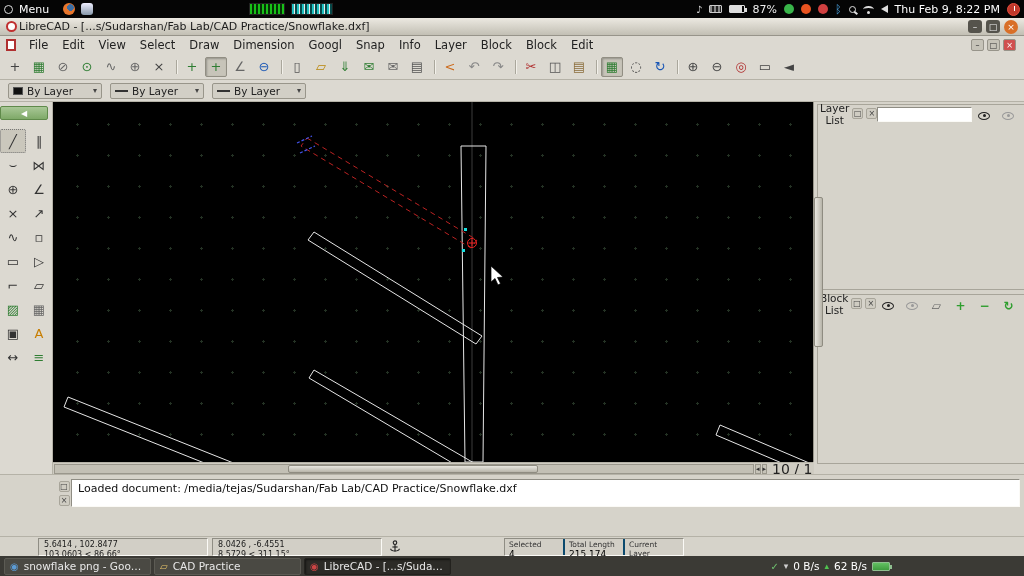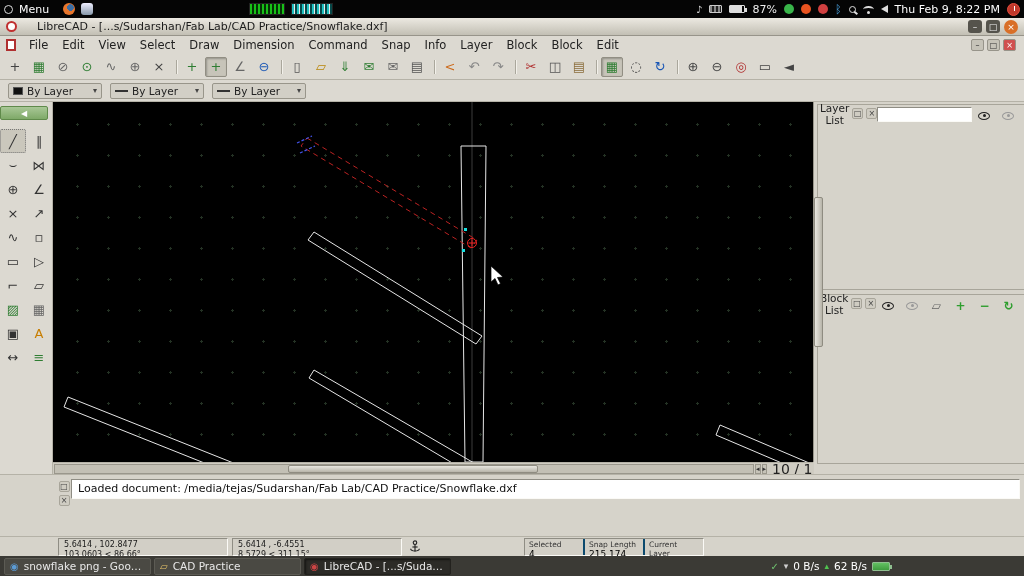--- a/index.html
+++ b/index.html
@@ -26,21 +26,21 @@
   .mag-ic-sm { width:7px; height:7px; border:1.5px solid #ddd; border-radius:50%; position:relative; }
   .mag-ic-sm::after { content:""; position:absolute; right:-3px; bottom:-2px; width:4px; height:1.5px; background:#ddd; transform:rotate(40deg); }
   .wifi-ic { width:11px; height:7px; border-top:2px solid #ddd; border-radius:60% 60% 0 0; position:relative; }
   .wifi-ic::after { content:""; position:absolute; left:4px; top:3px; width:3px; height:3px; border-radius:50%; background:#ddd; }
   .vol-ic { width:0; height:0; border-top:4px solid transparent; border-bottom:4px solid transparent; border-right:7px solid #ddd; }
   .clock { color:#fff; font-size:11px; white-space:nowrap; }
   .shutdown-ic { width:13px; height:13px; border-radius:50%; background:#c0392b; border:1px solid #e74c3c; position:relative; }
   .shutdown-ic::after { content:""; position:absolute; left:5.5px; top:2px; width:1.5px; height:5px; background:#fff; }
 
   
-  #titlebar { position:absolute; top:18px; left:0; width:1024px; height:18px; background:linear-gradient(#ece9e1,#c2bfb4); border-bottom:1px solid #97948a; display:flex; align-items:center; padding:0 6px; gap:20px; }
+  #titlebar { position:absolute; top:18px; left:0; width:1024px; height:18px; background:linear-gradient(#ece9e1,#c2bfb4); border-bottom:1px solid #97948a; display:flex; align-items:center; padding:0 6px; gap:2px; }
   .app-icon { width:11px; height:11px; border-radius:50%; border:2.5px solid #c03030; background:#fff; }
   #titlebar .title { color:#1c1c1c; font-size:11px; white-space:nowrap; }
   .win-controls { margin-left:auto; display:flex; gap:4px; align-items:center; }
   .win-btn { width:14px; height:13px; background:#55534c; color:#eee; border-radius:3px; font-size:9px; display:inline-flex; align-items:center; justify-content:center; }
   .win-btn.win-close { background:#d96f28; border-radius:50%; width:14px; height:14px; color:#fff; }
 
   
   #menubar { position:absolute; top:36px; left:0; width:1024px; height:18px; background:#dcd9d1; display:flex; align-items:center; padding:0 4px; }
   .mdi-doc-icon { width:10px; height:12px; background:#fff; border:2px solid #b03030; margin:0 6px 0 2px; }
   .menu-items { display:flex; align-items:center; height:100%; }
@@ -113,28 +113,28 @@
   .lockic::before { content:""; position:absolute; top:-4px; left:1px; width:4px; height:4px; border:1.5px solid #b5b5b5; border-bottom:none; border-radius:3px 3px 0 0; }
   .printic { width:11px; height:7px; background:#e2e2e2; border-radius:1px; position:relative; display:inline-block; }
   .printic::before { content:""; position:absolute; top:-3px; left:2.5px; width:6px; height:3px; background:#fff; outline:1px solid #999; }
   .hashic { color:#ddd; font-size:9px; }
   .layer-name { color:#fff; font-size:11px; margin-left:2px; }
 
   
   #command-dock { position:absolute; top:474px; left:0; width:1024px; height:62px; background:#d6d3ca; border-top:1px solid #b5b2a7; display:flex; padding:4px 4px 2px 57px; }
   .dock-side { width:14px; display:flex; flex-direction:column; gap:3px; align-items:center; padding-top:2px; }
   .cmd-main { flex:1; display:flex; flex-direction:column; }
-  .cmd-history { height:20px; background:#fff; border:1px solid; border-color:#8f8d84 #fbfaf6 #fbfaf6 #8f8d84; font-size:11px; color:#111; padding:2px 6px; white-space:nowrap; overflow:hidden; }
+  .cmd-history { height:28px; background:#fff; border:1px solid; border-color:#8f8d84 #fbfaf6 #fbfaf6 #8f8d84; font-size:11px; color:#111; padding:2px 6px; white-space:nowrap; overflow:hidden; }
   .cmd-row { margin-top:11px; display:flex; align-items:center; gap:6px; }
   .cmd-label { font-size:11px; color:#111; padding-left:4px; }
   .cmd-input { flex:1; height:19px; background:#fff; border:1px solid; border-color:#8f8d84 #fbfaf6 #fbfaf6 #8f8d84; font-size:11px; padding:0 4px; }
   .clear-btn { width:56px; height:19px; background:linear-gradient(#eeece5,#c6c3b8); border:1px solid #8f8c81; border-radius:2px; font-size:11px; color:#222; font-family:inherit; }
 
   
-  #statusbar { position:absolute; top:536px; left:0; width:1024px; height:20px; background:#d6d3ca; border-top:1px solid #b5b2a7; display:flex; align-items:center; padding-left:58px; gap:4px; }
+  #statusbar { position:absolute; top:536px; left:0; width:1024px; height:20px; background:#d6d3ca; border-top:1px solid #b5b2a7; display:flex; align-items:center; padding-left:38px; gap:4px; }
   .st-box { border:1px solid; border-color:#8f8d84 #fbfaf6 #fbfaf6 #8f8d84; background:#d2cfc6; height:18px; padding:1px 5px; font-size:8px; color:#1a1a1a; line-height:1.25; }
   .st-box.coords { width:170px; }
   .anchor-wrap { width:18px; height:18px; display:flex; align-items:center; justify-content:center; }
   .st-grid { width:180px; margin-left:96px; display:flex; padding:0; }
   .st-col { flex:1; padding:1px 4px; border-right:2px solid #0c4a6e; }
   .st-col:last-child { border-right:none; }
   .st-lbl { display:block; font-size:7.5px; color:#333; }
   .st-val { display:block; font-size:9px; color:#000; }
 
   
@@ -204,21 +204,21 @@
       <span class="menu-item">
         <span class="lbl">Select</span>
       </span>
       <span class="menu-item">
         <span class="lbl">Draw</span>
       </span>
       <span class="menu-item">
         <span class="lbl">Dimension</span>
       </span>
       <span class="menu-item">
-        <span class="lbl">Command</span>
+        <span class="lbl">Googl</span>
       </span>
       <span class="menu-item">
         <span class="lbl">Snap</span>
       </span>
       <span class="menu-item">
         <span class="lbl">Info</span>
       </span>
       <span class="menu-item">
         <span class="lbl">Layer</span>
       </span>
@@ -577,38 +577,38 @@
     </div>
   </div>
 </div>
 
 <div id="statusbar">
   <div class="st-box coords">
     <div>5.6414 , 102.8477</div>
     <div>103.0603 &lt; 86.66°</div>
   </div>
   <div class="st-box coords">
-    <div>5.6414 , -6.4551</div>
+    <div>8.0426 , -6.4551</div>
     <div>8.5729 &lt; 311.15°</div>
   </div>
   <span class="anchor-wrap">
     <svg viewBox="0 0 16 16" width="14" height="14">
       <circle cx="8" cy="3" r="2" fill="none" stroke="#222" stroke-width="1.3"></circle>
       <line x1="8" y1="5" x2="8" y2="13" stroke="#222" stroke-width="1.3"></line>
       <line x1="5" y1="8" x2="11" y2="8" stroke="#222" stroke-width="1.3"></line>
       <path d="M3,10 C3.5,13.5 12.5,13.5 13,10" fill="none" stroke="#222" stroke-width="1.3"></path>
     </svg>
   </span>
   <div class="st-box st-grid">
     <div class="st-col">
       <span class="st-lbl">Selected</span>
       <span class="st-val">4</span>
     </div>
     <div class="st-col">
-      <span class="st-lbl">Snap Length</span>
+      <span class="st-lbl">Total Length</span>
       <span class="st-val">215.174</span>
     </div>
     <div class="st-col">
       <span class="st-lbl">Current Layer</span>
       <span class="st-val">0</span>
     </div>
   </div>
 </div>
 
 <div id="taskbar">

